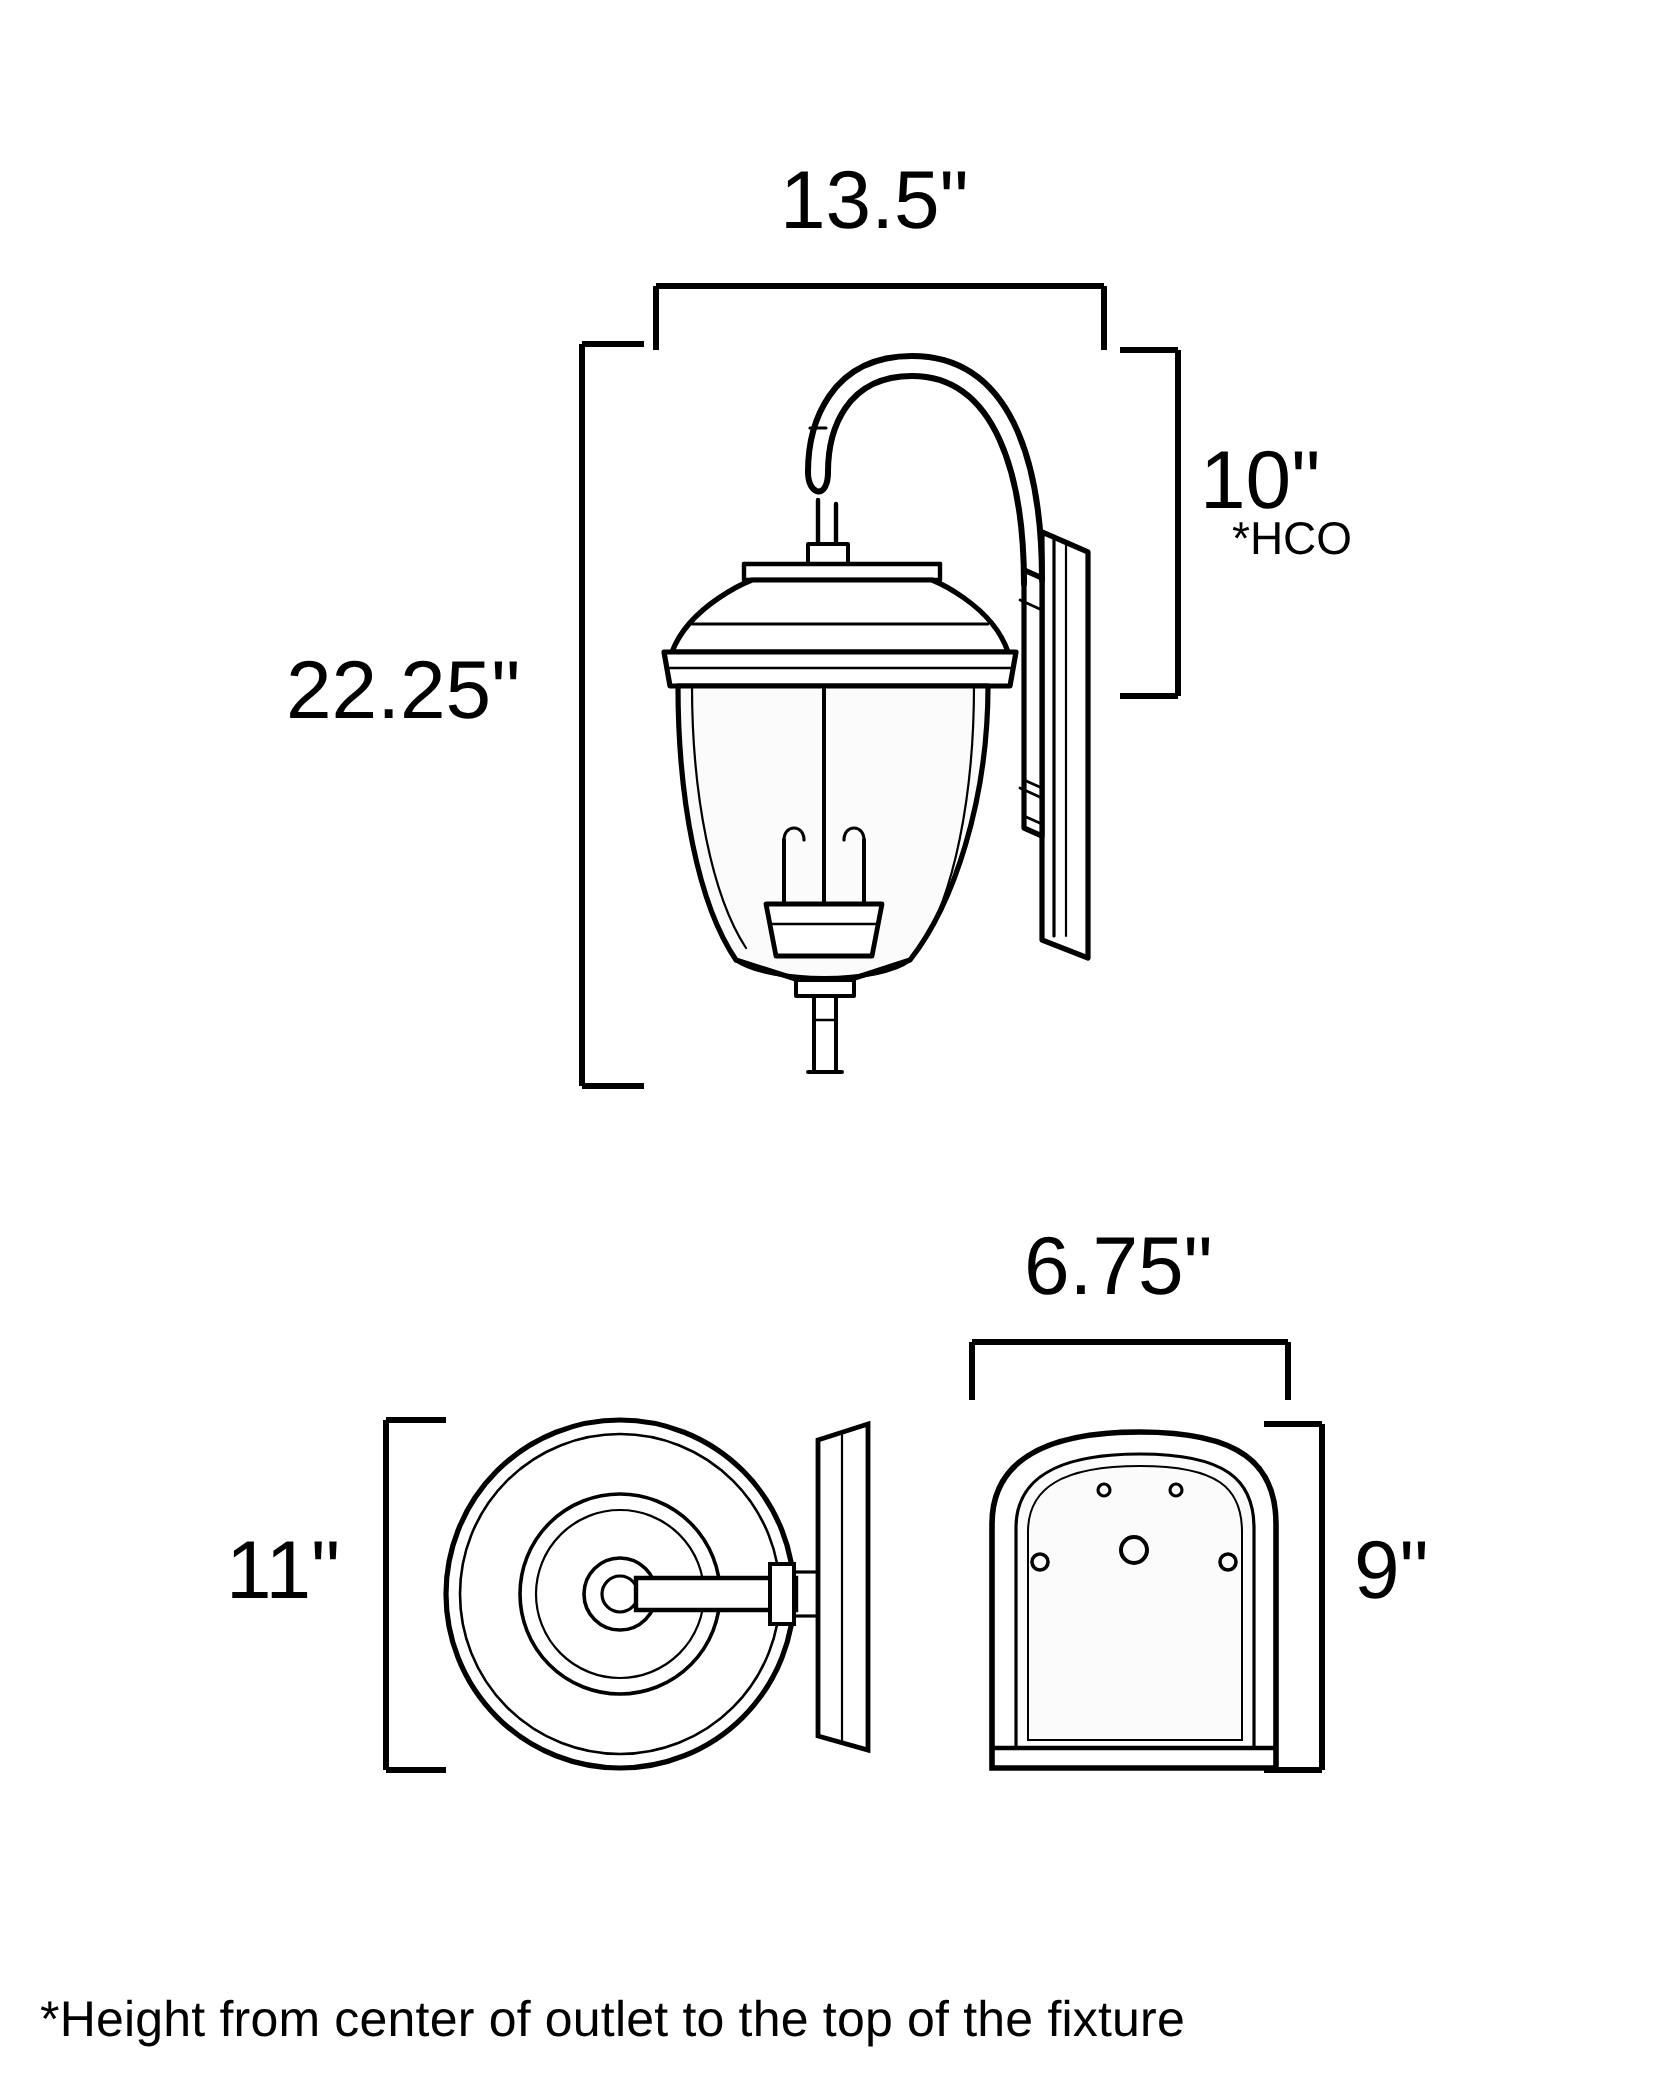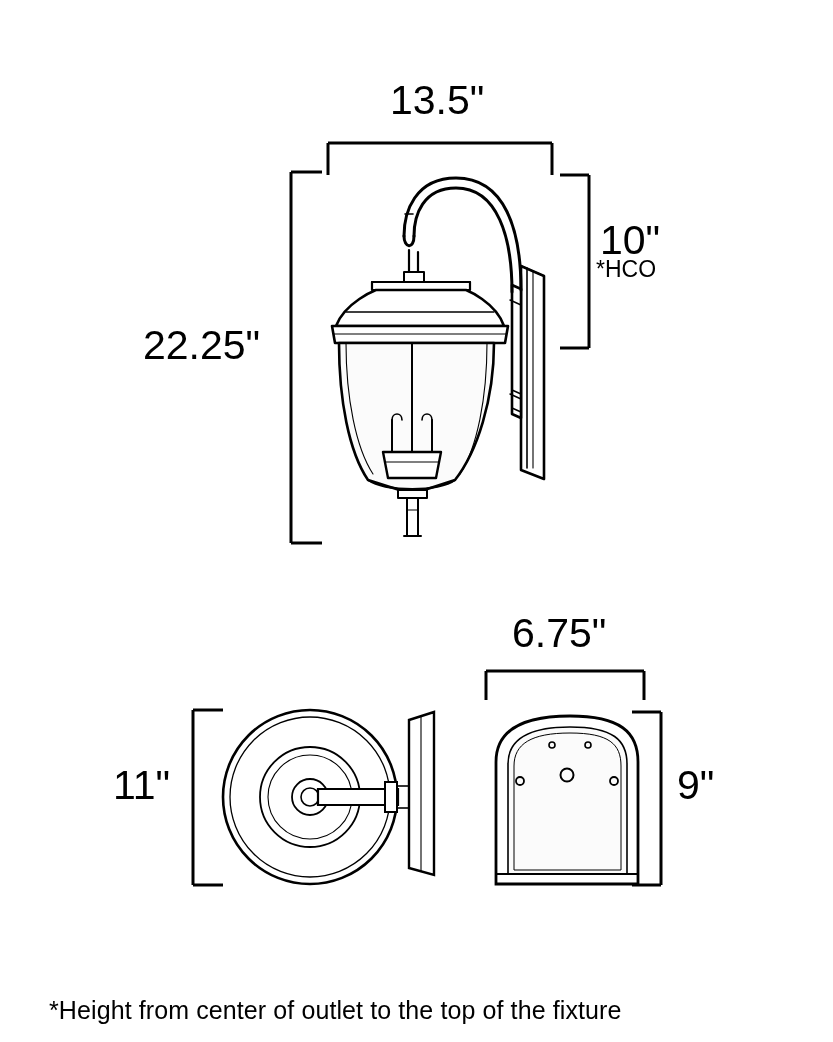--- a/index.html
+++ b/index.html
@@ -36,21 +36,21 @@
     left: 143px;
     top: 325px;
     font-size: 41px;
   }
   #label-hco {
     left: 600px;
     top: 220px;
     font-size: 41px;
   }
   #label-hco-sub {
-    left: 596px;
+    left: 616px;
     top: 258px;
     font-size: 23px;
   }
   #label-depth-bottom {
     left: 512px;
     top: 613px;
     font-size: 41px;
   }
   #label-back-height {
     left: 113px;
@@ -61,21 +61,20 @@
     left: 677px;
     top: 765px;
     font-size: 41px;
   }
   #footnote {
     position: absolute;
     left: 20px;
     top: 996px;
     font-size: 25px;
     letter-spacing: 0.1px;
-    margin-left: 29px;
   }
   svg.art {
     position: absolute;
     left: 0;
     top: 0;
   }
 </style>
 </head>
 <body>
 

